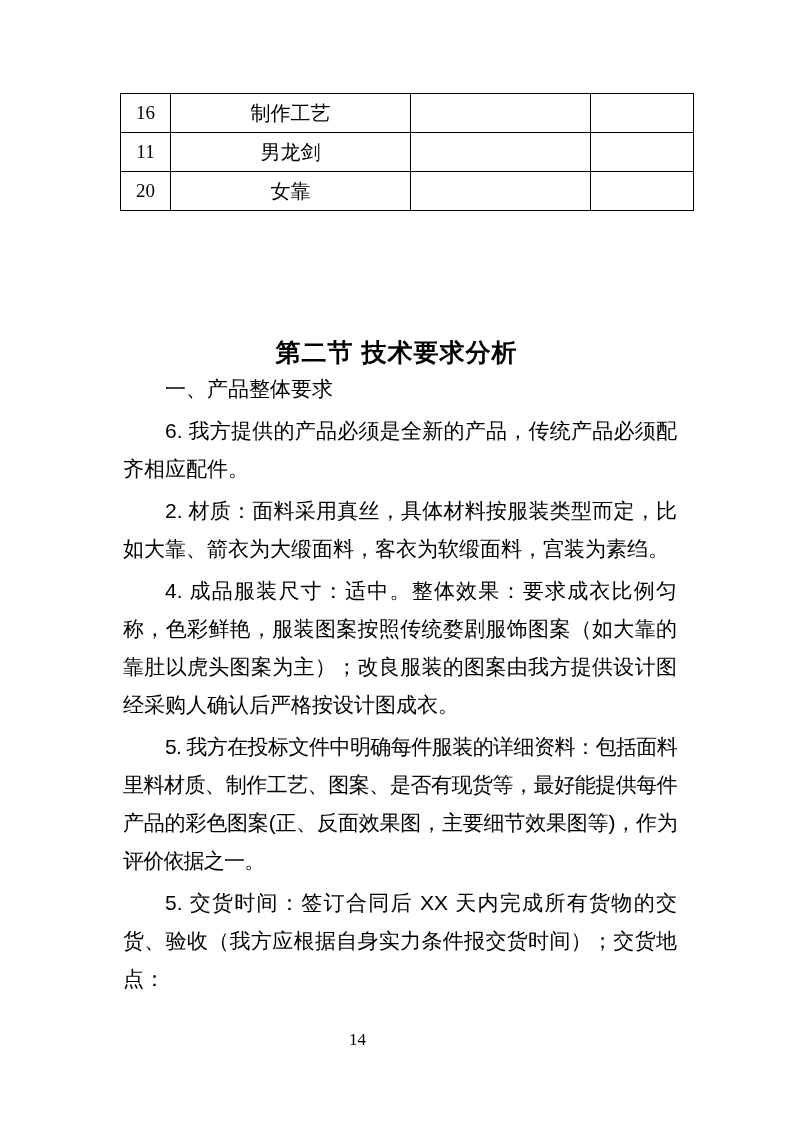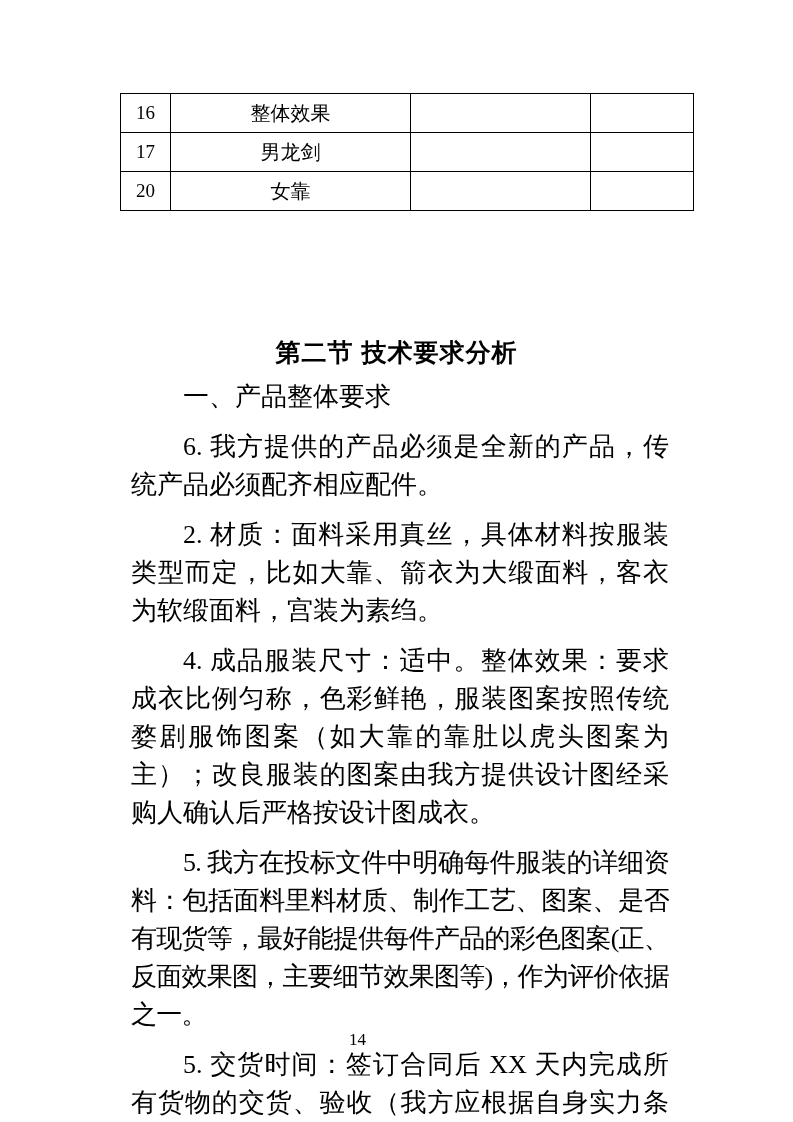--- a/index.html
+++ b/index.html
@@ -74,27 +74,27 @@
   }
 
   
   .body-text {
     position: absolute;
     left: 119px;
     top: 366px;
     width: 562px;
   }
   .para {
-    font-size: 26px;
+    font-size: 21px;
     line-height: 38px;
     text-align: justify;
     text-justify: inter-ideograph;
-    margin: 12px;
+    margin: 4px;
     text-indent: 2em;
-    font-family: Liberation Serif, serif;
+    font-family: Liberation Sans, sans-serif;
     letter-spacing: 0px;
     word-break: break-all;
   }
   .para.tight { letter-spacing: -0.8px; }
 
   
   .page-number {
     position: absolute;
     left: 0;
     top: 1030px;
@@ -107,26 +107,26 @@
 </head>
 <body>
 
 <div class="page">
 
   <div class="tbl-wrap">
     <table class="spec">
       <tbody>
         <tr>
           <td class="c-no">16</td>
-          <td class="c-name">整体效果</td>
+          <td class="c-name">制作工艺</td>
           <td class="c-blank1"></td>
           <td class="c-blank2"></td>
         </tr>
         <tr>
-          <td class="c-no">17</td>
+          <td class="c-no">11</td>
           <td class="c-name">男龙剑</td>
           <td class="c-blank1"></td>
           <td class="c-blank2"></td>
         </tr>
         <tr>
           <td class="c-no">20</td>
           <td class="c-name">女靠</td>
           <td class="c-blank1"></td>
           <td class="c-blank2"></td>
         </tr>

